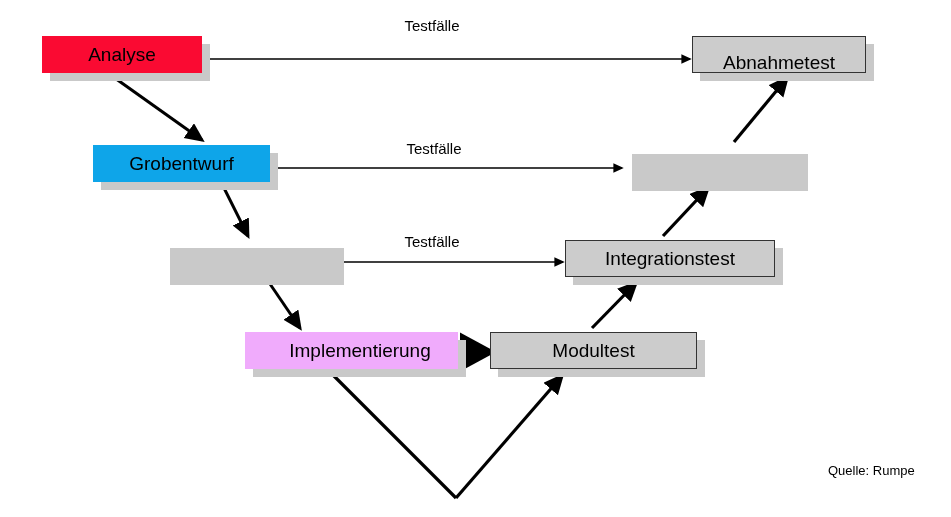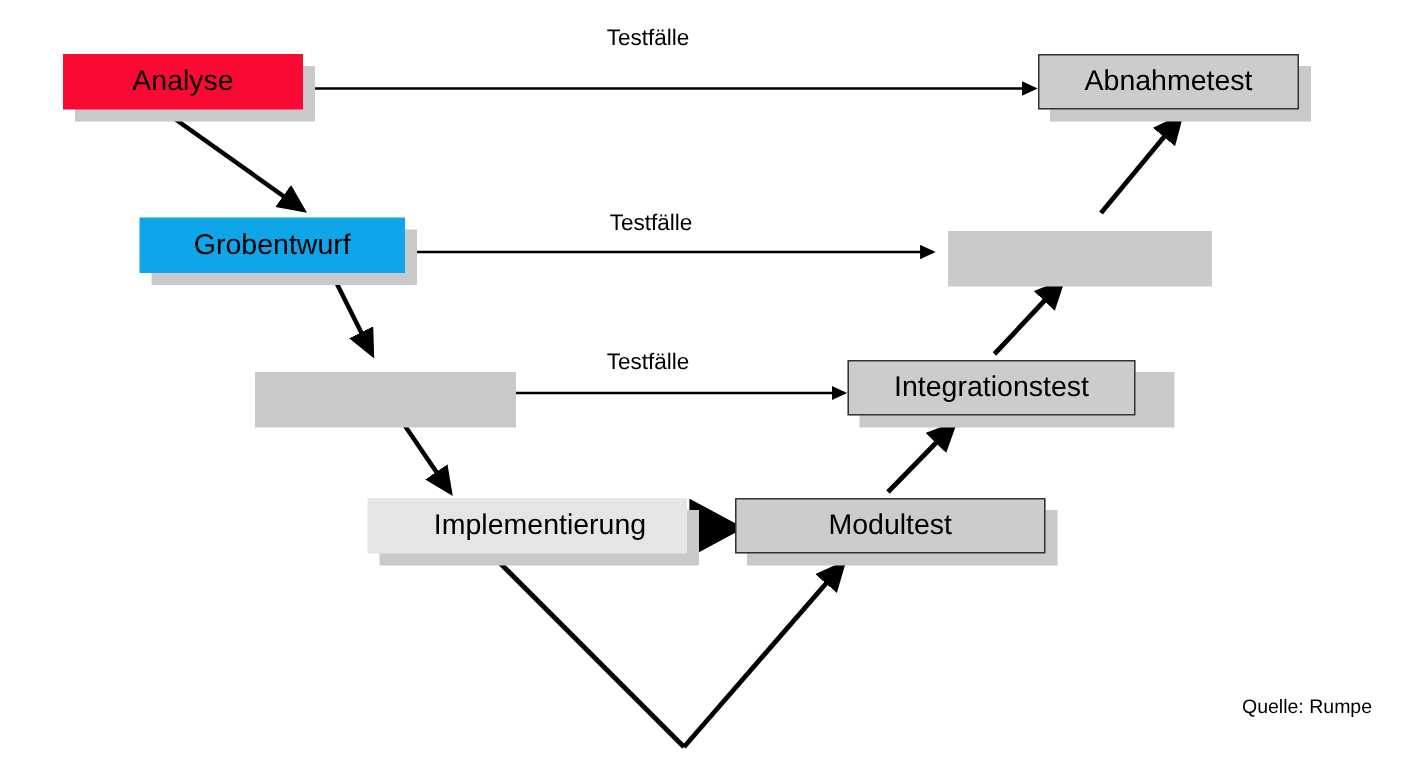--- a/index.html
+++ b/index.html
@@ -41,21 +41,21 @@
     display: block;
   }
   
   .shadow {
     position: absolute;
     background: #c9c9c9;
     z-index: 1;
   }
   .phase-analyse   { background: #fa0a32; }
   .phase-design    { background: #0ea5e9; }
-  .phase-impl      { background: #e5e5e5; padding-left: 17px; }
+  .phase-impl      { background: #f0abfc; padding-left: 17px; }
   .test-node {
     background: #cccccc;
     border: 1px solid #333333;
   }
   .edge-label {
     position: absolute;
     font-size: 15px;
     color: #000000;
     white-space: nowrap;
     z-index: 4;
@@ -122,26 +122,26 @@
 
   <div class="node phase-design" style="left:93px; top:145px; width:177px; height:37px;">
     <span class="node-label">Grobentwurf</span>
   </div>
 
 
   <div class="node phase-impl" style="left:245px; top:332px; width:213px; height:37px;">
     <span class="node-label">Implementierung</span>
   </div>
 
-  <div class="node test-node" style="left:692px; top:36px; width:174px; height:37px;">
+  <div class="node test-node" style="left:692px; top:36px; width:174px; height:37px;align-items:flex-end;">
     <span class="node-label">Abnahmetest</span>
   </div>
 
 
-  <div class="node test-node" style="left:565px; top:240px; width:192px; height:37px;">
+  <div class="node test-node" style="left:565px; top:240px; width:210px; height:37px;">
     <span class="node-label">Integrationstest</span>
   </div>
 
   <div class="node test-node" style="left:490px; top:332px; width:207px; height:37px;">
     <span class="node-label">Modultest</span>
   </div>
 
   <div class="edge-label" style="left:385px; top:17px; width:94px; text-align:center;">Testfälle</div>
 
   <div class="edge-label" style="left:387px; top:140px; width:94px; text-align:center;">Testfälle</div>

